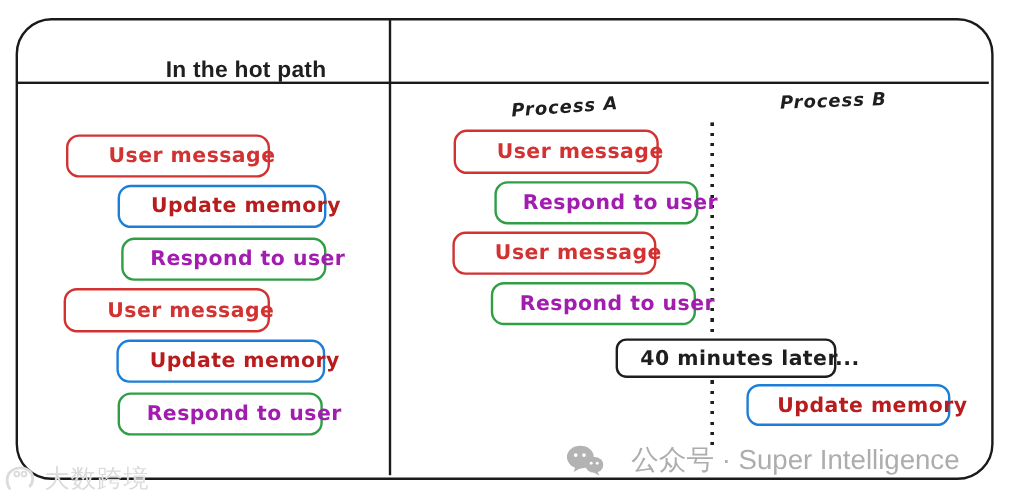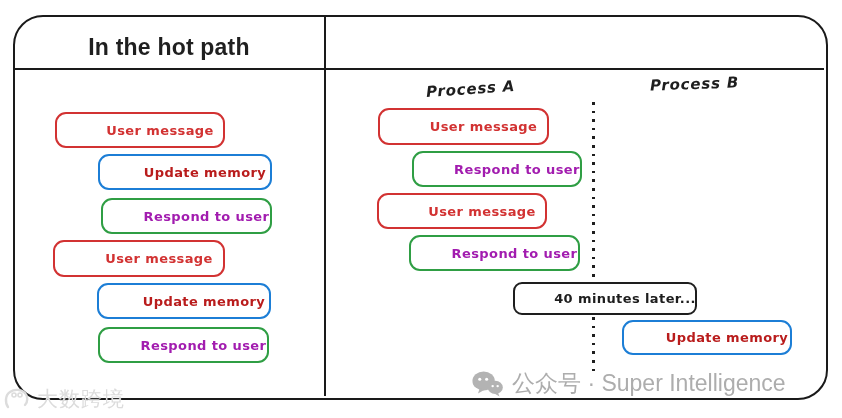--- a/index.html
+++ b/index.html
@@ -22,25 +22,26 @@
     position:absolute;
     left:324px;top:16px;width:2.4px;height:380px;
     background:#1a1a1a;
   }
   .hline{
     position:absolute;
     left:14px;top:68px;width:810px;height:2.4px;
     background:#1a1a1a;
   }
   .title{
-    position:absolute;top:32px;height:30px;
+    position:absolute;top:44px;height:30px;
     font-family:"Liberation Sans", sans-serif;
-    font-size:23px;font-weight:600;color:#1f1f1f;
+    font-size:19px;font-weight:600;color:#1f1f1f;
     text-align:center;line-height:30px;
     letter-spacing:0.2px;
+    padding-left:36px;
   }
   .title.left{left:13px;width:312px;}
   .title.right{left:325px;width:499px;}
   .plabel{
     position:absolute;
     font-size:15px;font-weight:600;color:#1e1e1e;
     letter-spacing:0.8px;
     white-space:nowrap;
     font-style:italic;
   }
@@ -48,34 +49,34 @@
     position:absolute;
     left:592px;top:102px;width:2.6px;height:270px;
     background:repeating-linear-gradient(to bottom,#1e1e1e 0 2.6px,transparent 2.6px 8.6px);
   }
   .node{
     position:absolute;
     box-sizing:border-box;
     border-radius:11px;
     background:#ffffff;
     display:flex;align-items:center;justify-content:center;
-    font-size:13px;font-weight:600;
+    font-size:17px;font-weight:600;
     letter-spacing:0.4px;
     white-space:nowrap;
     padding-left:40px;
   }
   .node.red{border:2.5px solid #d23232;color:#d23232;}
   .node.blue{border:2.5px solid #1c7ed6;color:#b91c1c;}
   .node.green{border:2.5px solid #2f9e44;color:#a21caf;}
   .node.ink{border:2.5px solid #1e1e1e;color:#1e1e1e;border-radius:9px;}
   
   .wm-right{
     position:absolute;
     left:472px;top:368px;
-    display:flex;align-items:center;gap:9px;
+    display:flex;align-items:center;gap:23px;
     color:#adadad;
     font-family:"Liberation Sans", sans-serif;
     font-size:23px;font-weight:500;
     white-space:nowrap;
   }
   .wm-right svg{display:block;}
   
   .wm-left{
     position:absolute;
     left:4px;top:385px;

